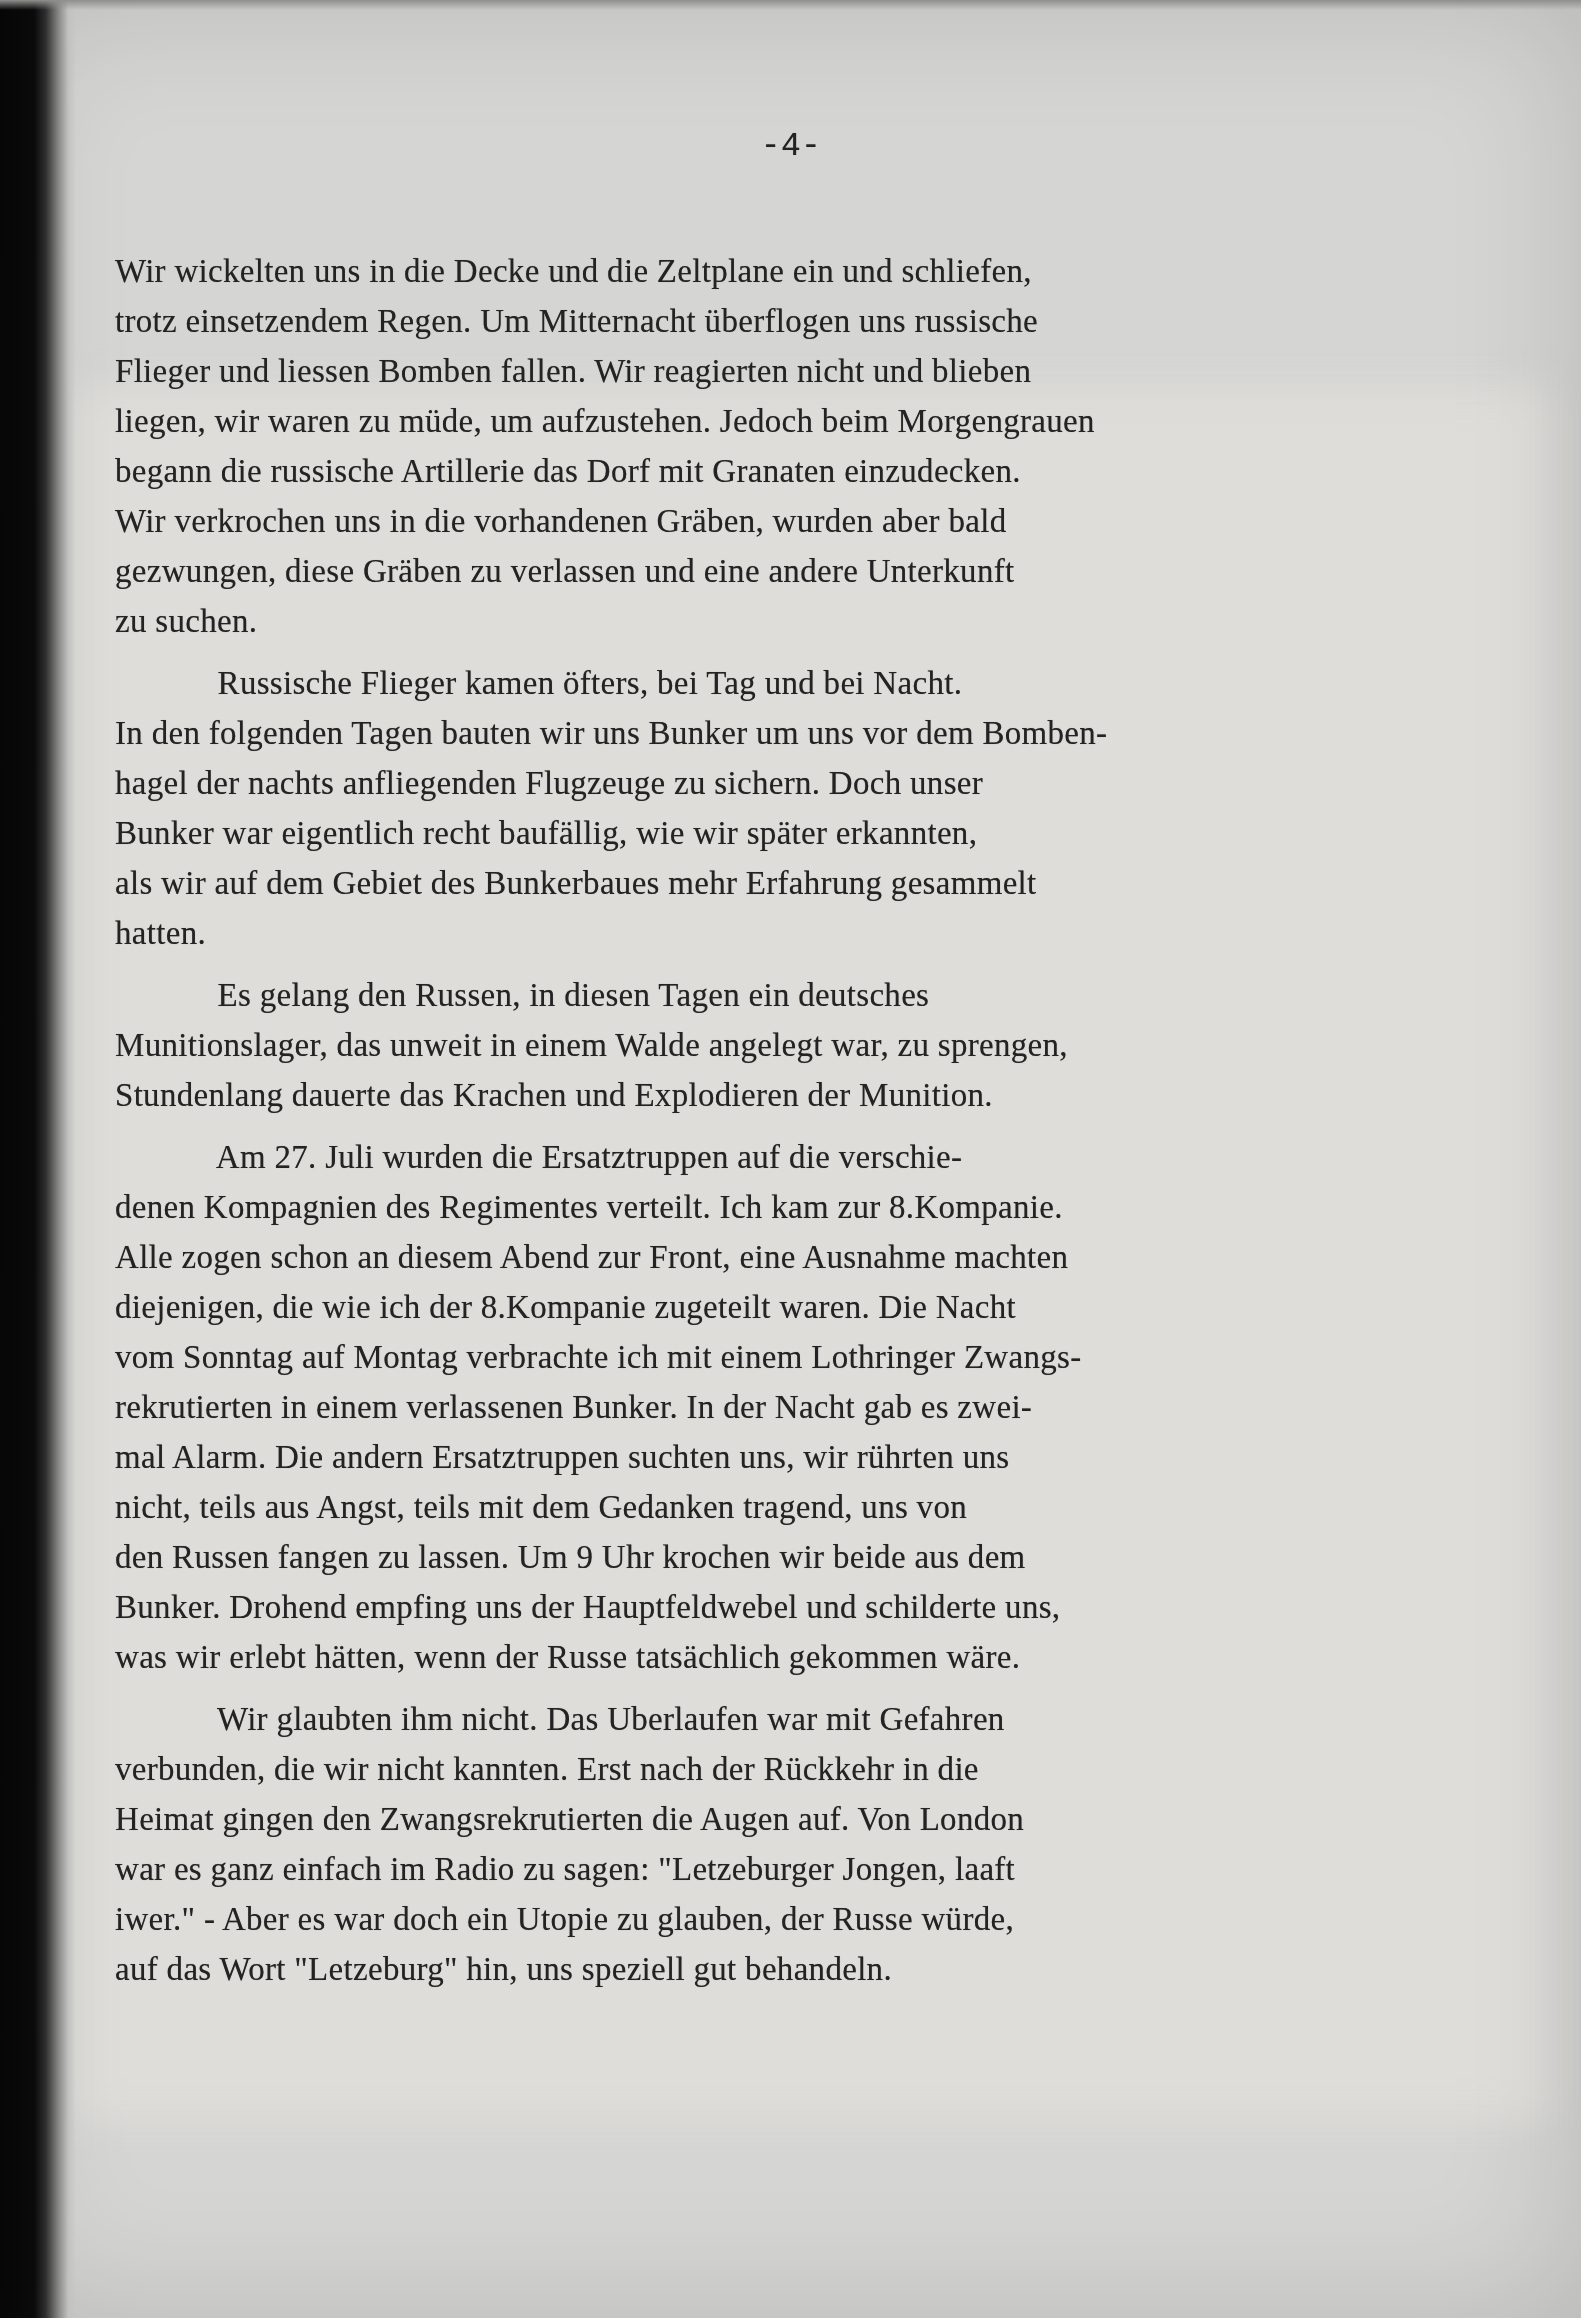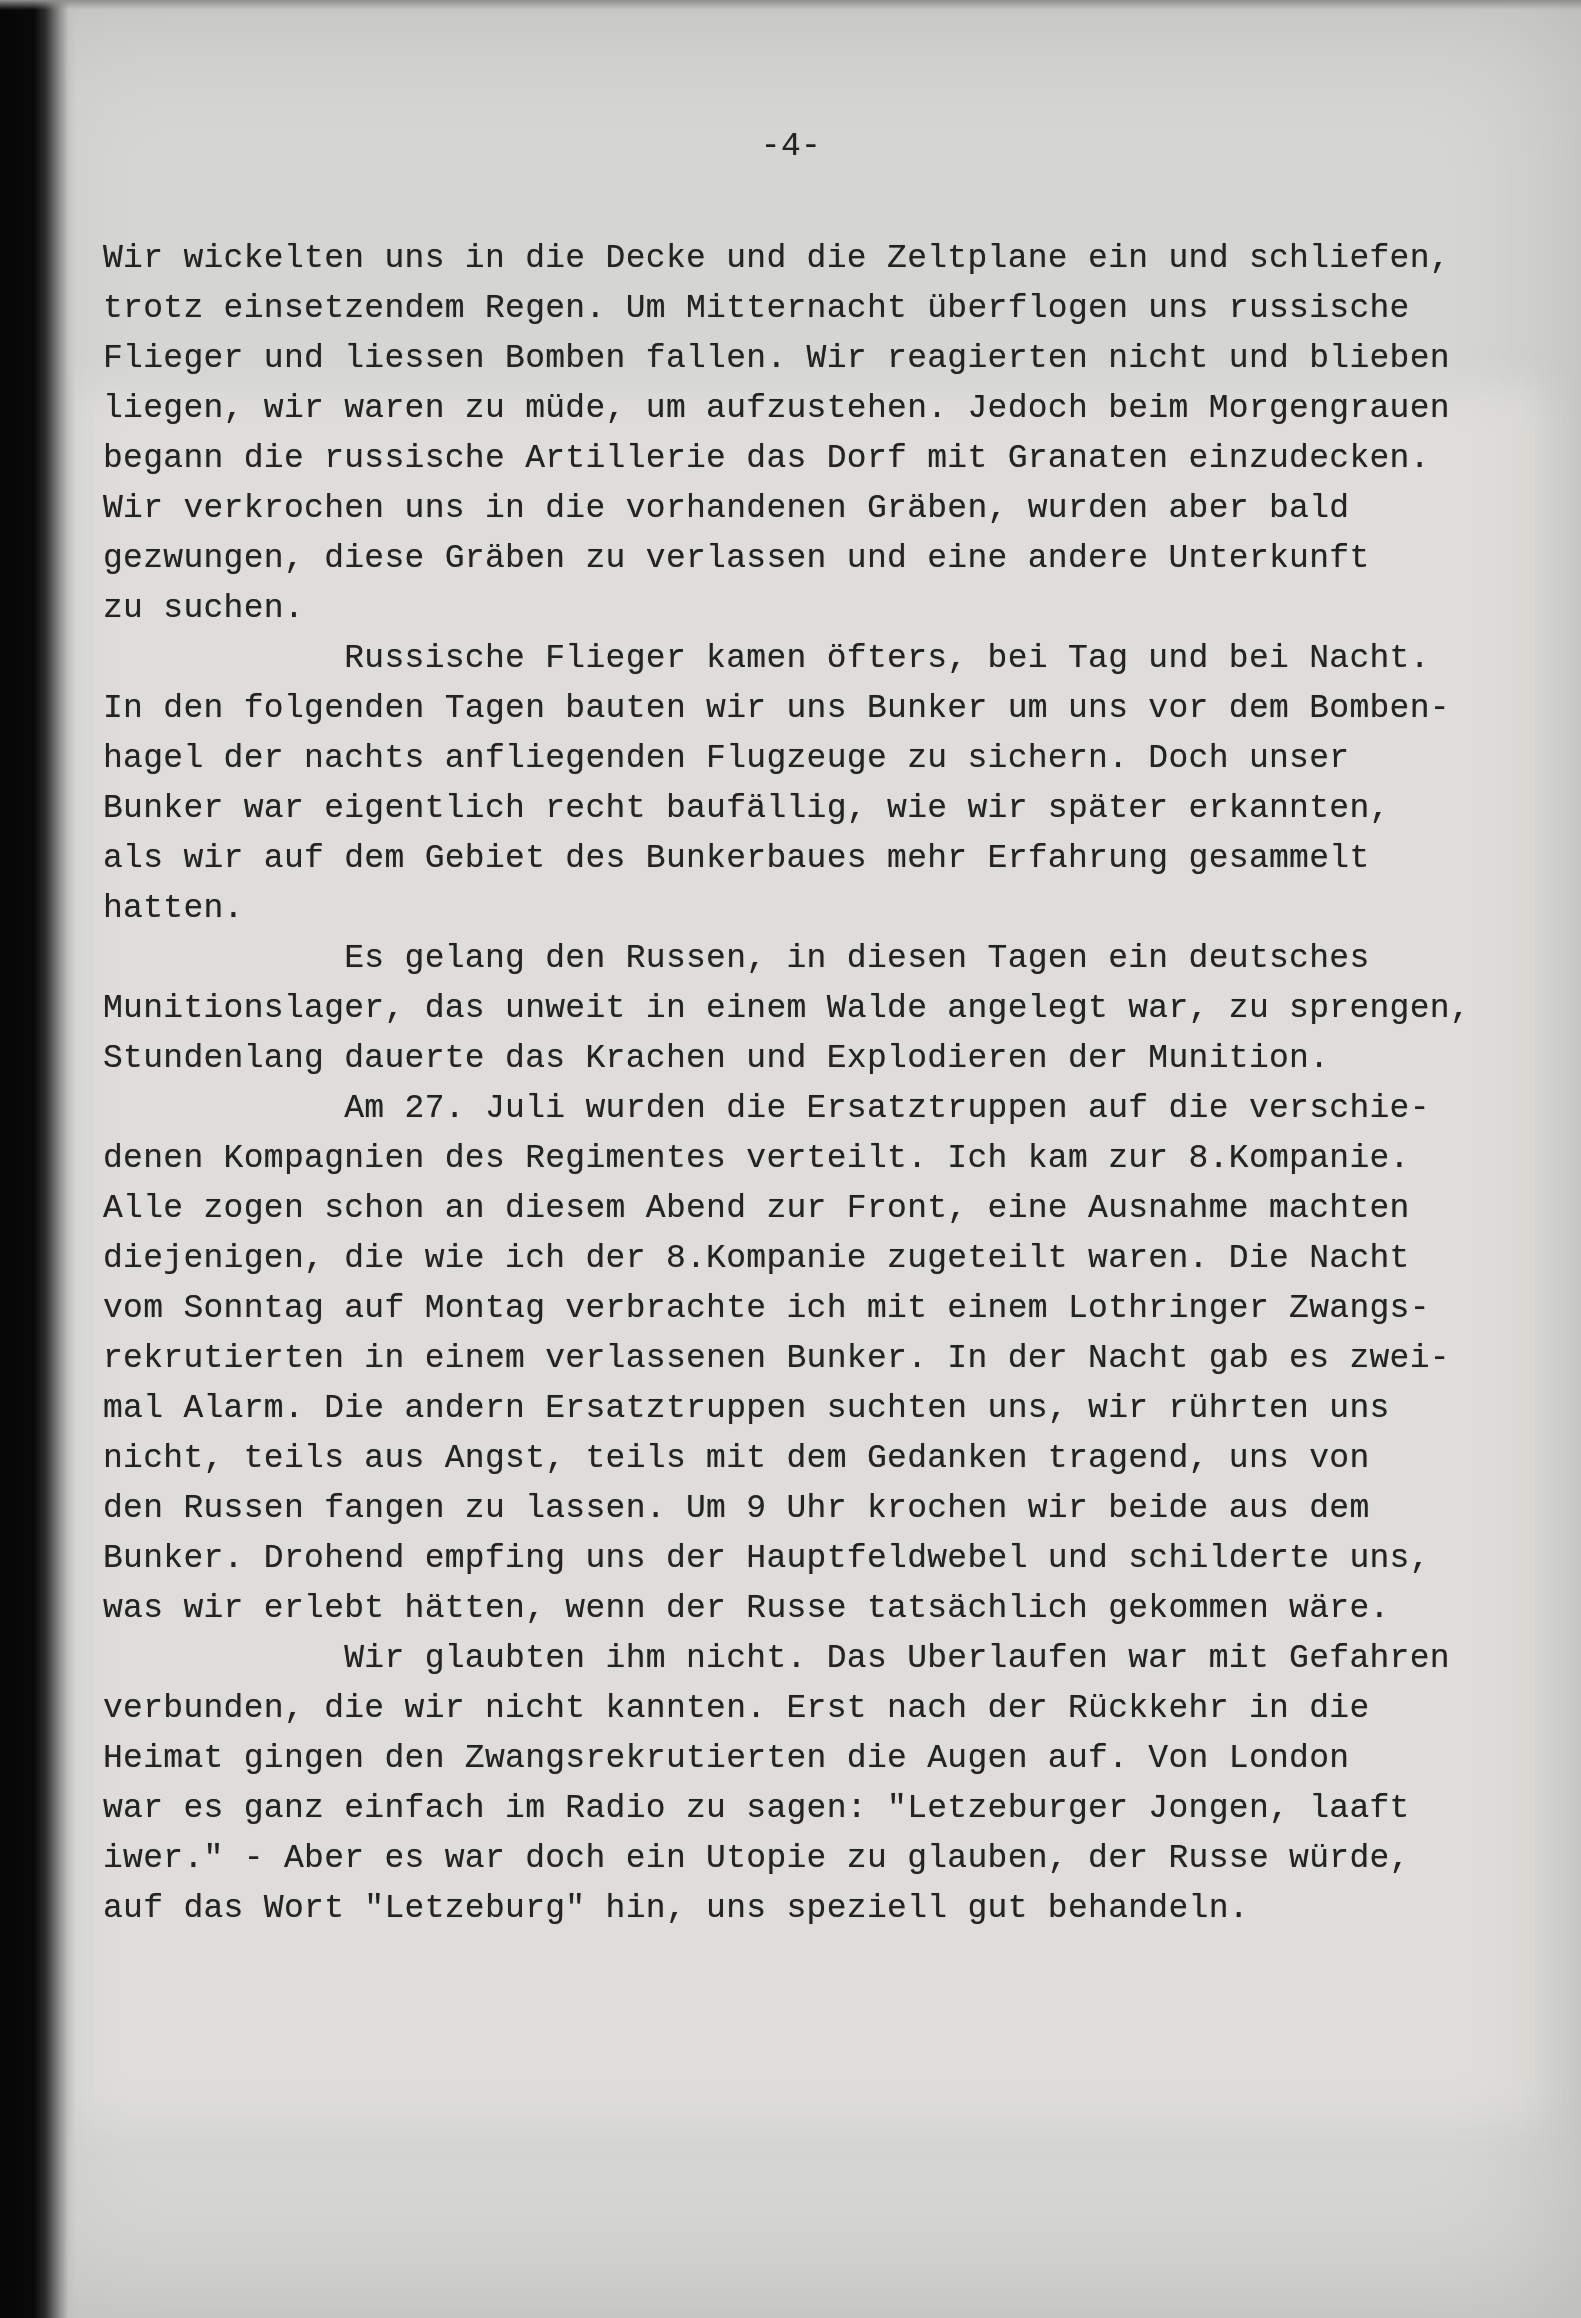--- a/index.html
+++ b/index.html
@@ -53,21 +53,21 @@
   .text-block {
     position: absolute;
     left: 103px; top: 234px;
     width: 1386px;
     font-size: 33px;
     line-height: 50px;
     letter-spacing: 0.3px;
     white-space: pre;
     text-shadow: 0 0 0.7px rgba(20,20,20,0.45);
   }
-  .paragraph { margin: 0; }
+  .paragraph { margin: 12px; font-family: Liberation Serif, serif; }
   .line { height: 50px; }
 </style>
 </head>
 <body>
 
 <div class="scan-page">
   <div class="ghost-bleed"></div>
   <div class="binding-strip"></div>
   <div class="top-edge"></div>
 

